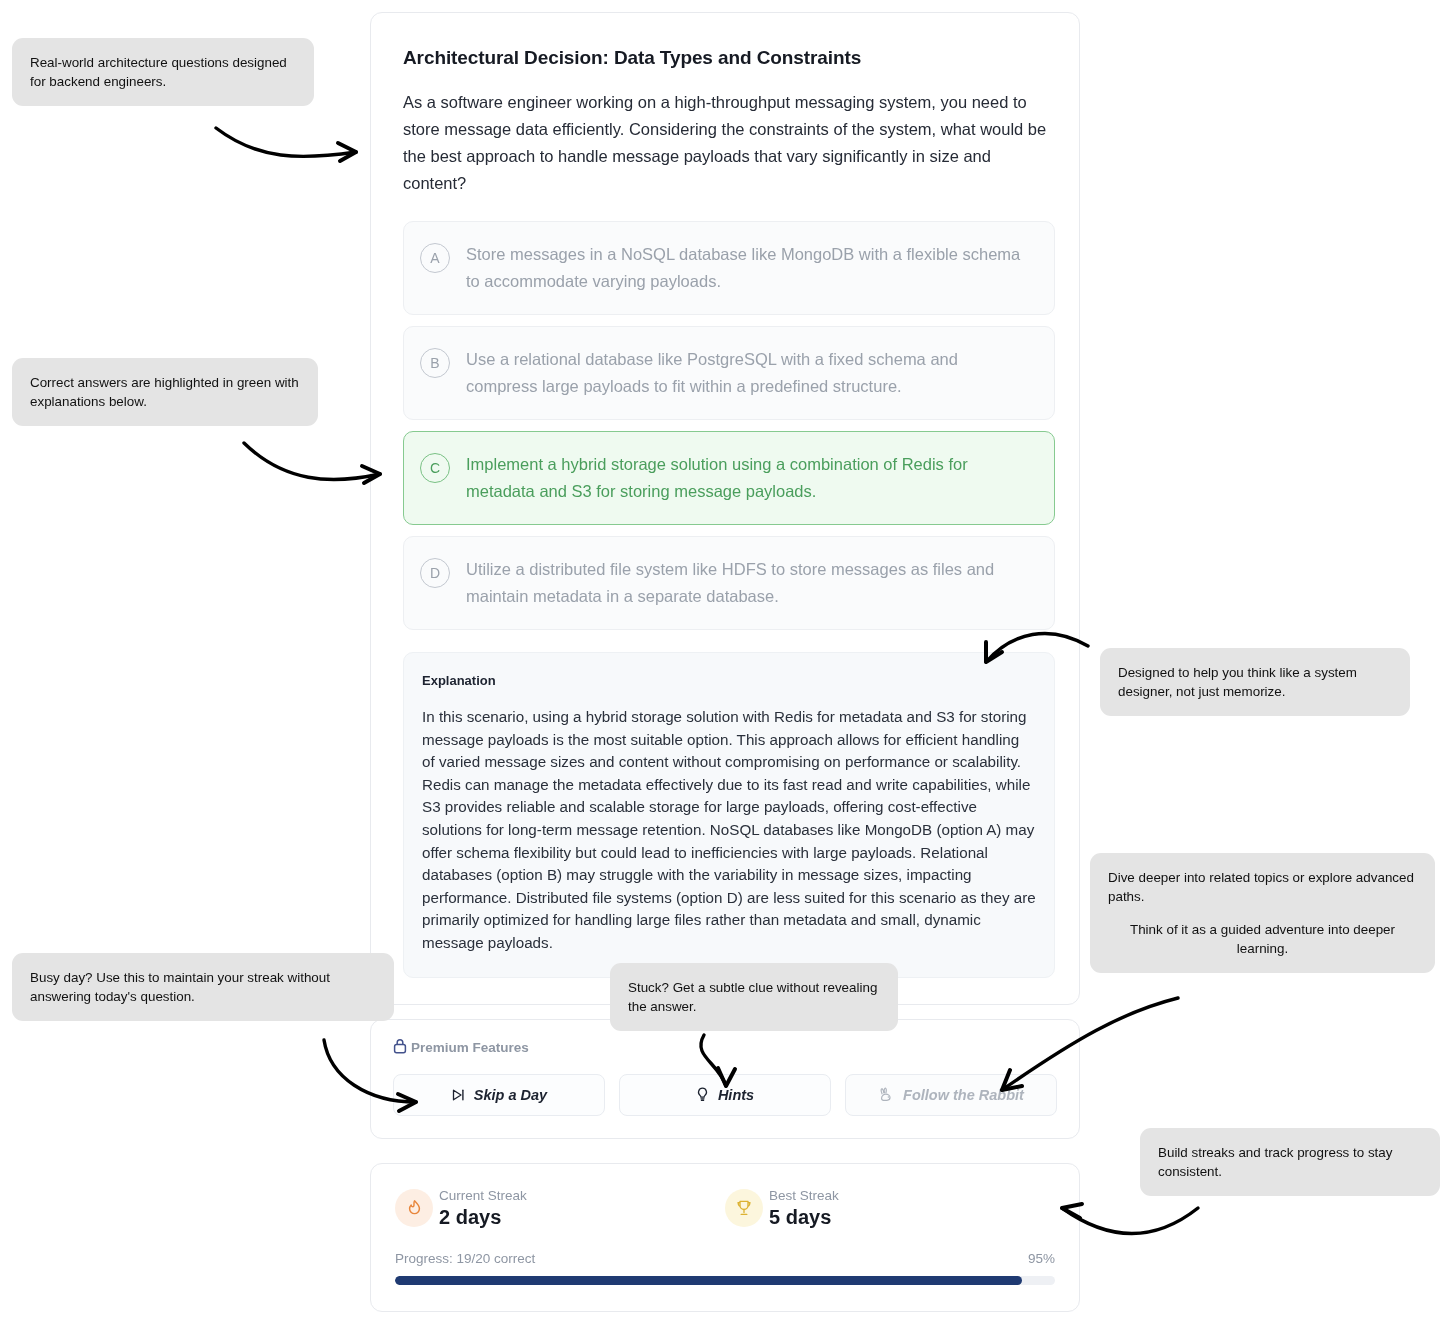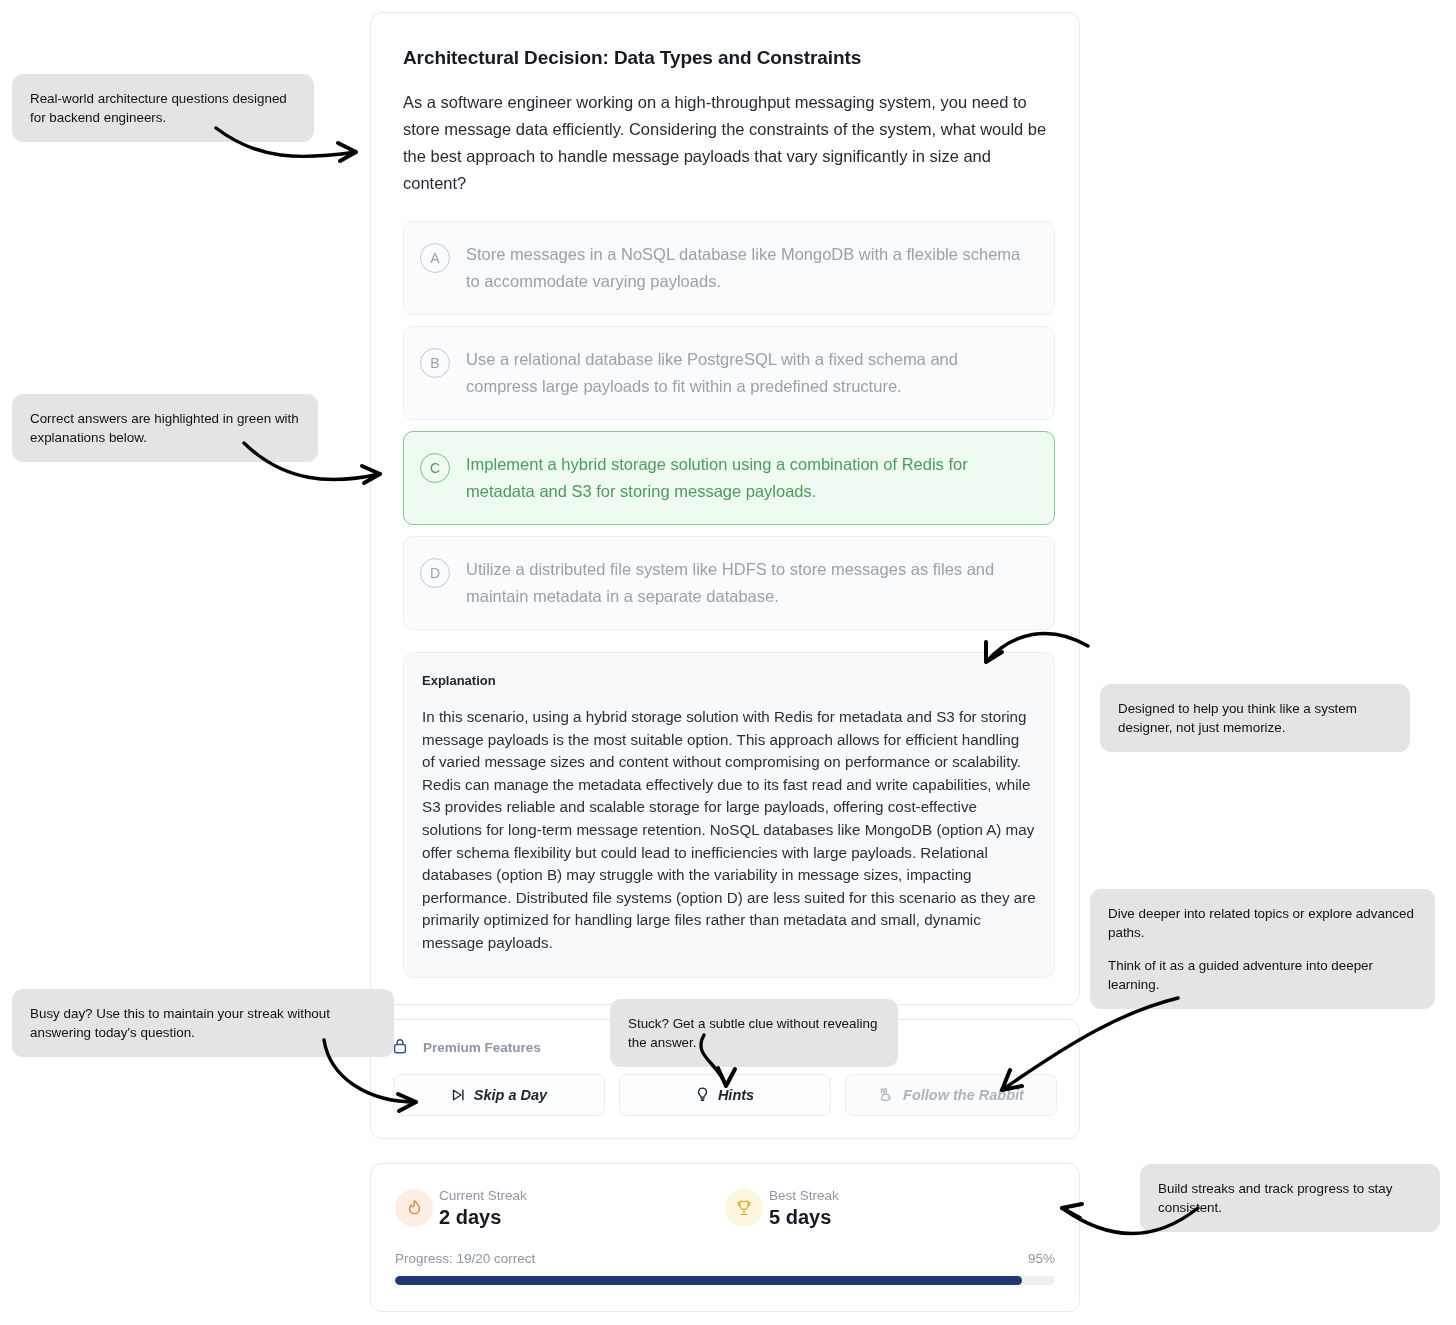--- a/index.html
+++ b/index.html
@@ -90,21 +90,21 @@
   }
   .exp-body {
     font-size: 15.2px;
     line-height: 22.6px;
     color: #2a303b;
   }
 
   
   .premium-card { margin-top: 14px; padding: 18px 22px 22px 22px; }
   .premium-head {
-    display: flex; align-items: center; gap: 16px;
+    display: flex; align-items: center; gap: 4px;
     margin-bottom: 16px;
   }
   .premium-label {
     font-size: 13.5px;
     font-weight: bold;
     color: #8e96a3;
   }
   .premium-btns { display: flex; gap: 14px; font-style: italic; }
   .pbtn {
     flex: 1;
@@ -147,23 +147,22 @@
 
   
   .bubble {
     position: absolute;
     background: #e4e4e4;
     border-radius: 11px;
     padding: 15px 18px;
     font-size: 13.4px;
     line-height: 19px;
     color: #111111;
-    margin-top: 36px;
-  }
-  .bubble p + p { margin-top: 14px; }
+  }
+  .bubble p + p { margin-top: 14px; text-align: center; }
 
   .b1 { left: 12px;   top: 38px;   width: 302px; }
   .b2 { left: 12px;   top: 358px;  width: 306px; }
   .b3 { left: 12px;   top: 953px;  width: 382px; }
   .b4 { left: 610px;  top: 963px;  width: 288px; }
   .b5 { left: 1100px; top: 648px;  width: 310px; }
   .b6 { left: 1090px; top: 853px;  width: 345px; }
   .b7 { left: 1140px; top: 1128px; width: 300px; }
 
   .arrows { position: absolute; left: 0; top: 0; width: 1456px; height: 1325px; pointer-events: none; }

